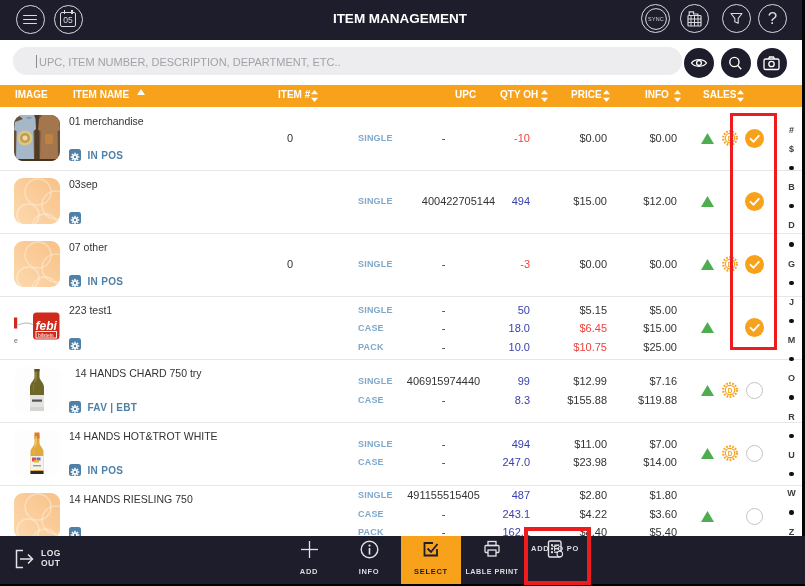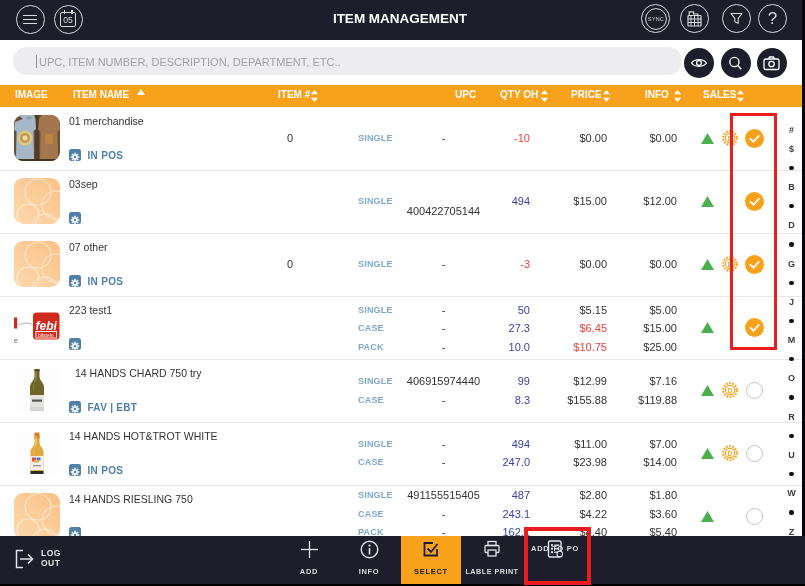--- a/index.html
+++ b/index.html
@@ -182,21 +182,21 @@
           <line x1="4.52" y1="7.48" x2="2.96" y2="9.04"></line>
           <line x1="3.90" y1="6.00" x2="1.70" y2="6.00"></line>
           <line x1="4.52" y1="4.52" x2="2.96" y2="2.96"></line>
           <line x1="6.00" y1="3.90" x2="6.00" y2="1.70"></line>
           <line x1="7.48" y1="4.52" x2="9.04" y2="2.96"></line>
         </g>
 <circle cx="6" cy="6" r="2.6" fill="#fff"></circle>
         <circle cx="6" cy="6" r="1.2" fill="#4e80a8"></circle>
       </svg></div>
 <div class="sub" style="left:358px;top:196px;">SINGLE</div>
-    <div class="val ctr" style="left:393px;top:195px;width:101px;margin-top:10px;">400422705144</div>
+    <div class="val ctr" style="left:408px;top:195px;width:101px;">400422705144</div>
     <div class="val rgt" style="right:275px;top:195px;width:70px;color:#3a41ad;">494</div>
     <div class="val rgt" style="right:198px;top:195px;width:80px;color:#333333;">$15.00</div>
     <div class="val rgt" style="right:128px;top:195px;width:80px;">$12.00</div>
 <svg class="abs" style="left:701px;top:195.5px;" width="13" height="11" viewBox="0 0 13 11">
       <path d="M6.5 0 L13 11 L0 11 Z" fill="#4cae4f"></path>
     </svg>
 <svg class="abs" style="left:745px;top:191.5px;" width="19" height="19" viewBox="0 0 19 19">
 <circle cx="9.5" cy="9.5" r="9.5" fill="#f8a11b"></circle>
 <path d="M5.5 9.8 L8.5 12.6 L13.8 6.8" fill="none" stroke="#fff" stroke-width="1.8" stroke-linecap="round"></path>
     </svg>
@@ -275,21 +275,21 @@
 <circle cx="6" cy="6" r="2.6" fill="#fff"></circle>
         <circle cx="6" cy="6" r="1.2" fill="#4e80a8"></circle>
       </svg></div>
 <div class="sub" style="left:358px;top:304.5px;">SINGLE</div>
     <div class="val ctr" style="left:393px;top:303.5px;width:101px;">-</div>
     <div class="val rgt" style="right:275px;top:303.5px;width:70px;color:#3a41ad;">50</div>
     <div class="val rgt" style="right:198px;top:303.5px;width:80px;color:#333333;">$5.15</div>
     <div class="val rgt" style="right:128px;top:303.5px;width:80px;">$5.00</div>
 <div class="sub" style="left:358px;top:323.3px;">CASE</div>
     <div class="val ctr" style="left:393px;top:322.3px;width:101px;">-</div>
-    <div class="val rgt" style="right:275px;top:322.3px;width:70px;color:#3a41ad;">27.3</div>
+    <div class="val rgt" style="right:275px;top:322.3px;width:70px;color:#3a41ad;">18.0</div>
     <div class="val rgt" style="right:198px;top:322.3px;width:80px;color:#f0413b;">$6.45</div>
     <div class="val rgt" style="right:128px;top:322.3px;width:80px;">$15.00</div>
 <div class="sub" style="left:358px;top:342px;">PACK</div>
     <div class="val ctr" style="left:393px;top:341px;width:101px;">-</div>
     <div class="val rgt" style="right:275px;top:341px;width:70px;color:#3a41ad;">10.0</div>
     <div class="val rgt" style="right:198px;top:341px;width:80px;color:#f0413b;">$10.75</div>
     <div class="val rgt" style="right:128px;top:341px;width:80px;">$25.00</div>
 <svg class="abs" style="left:701px;top:321.5px;" width="13" height="11" viewBox="0 0 13 11">
       <path d="M6.5 0 L13 11 L0 11 Z" fill="#4cae4f"></path>
     </svg>

